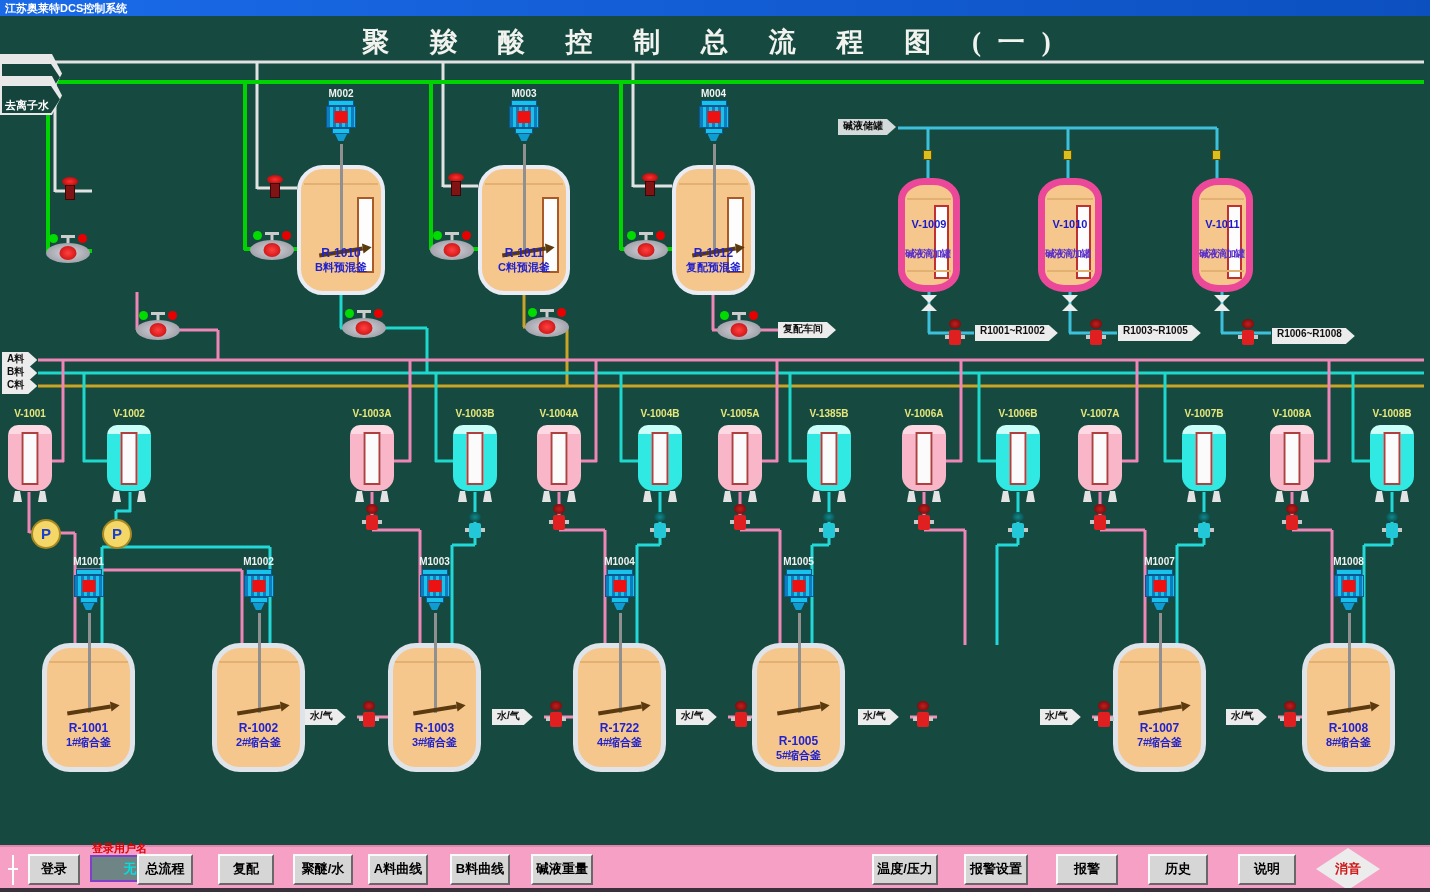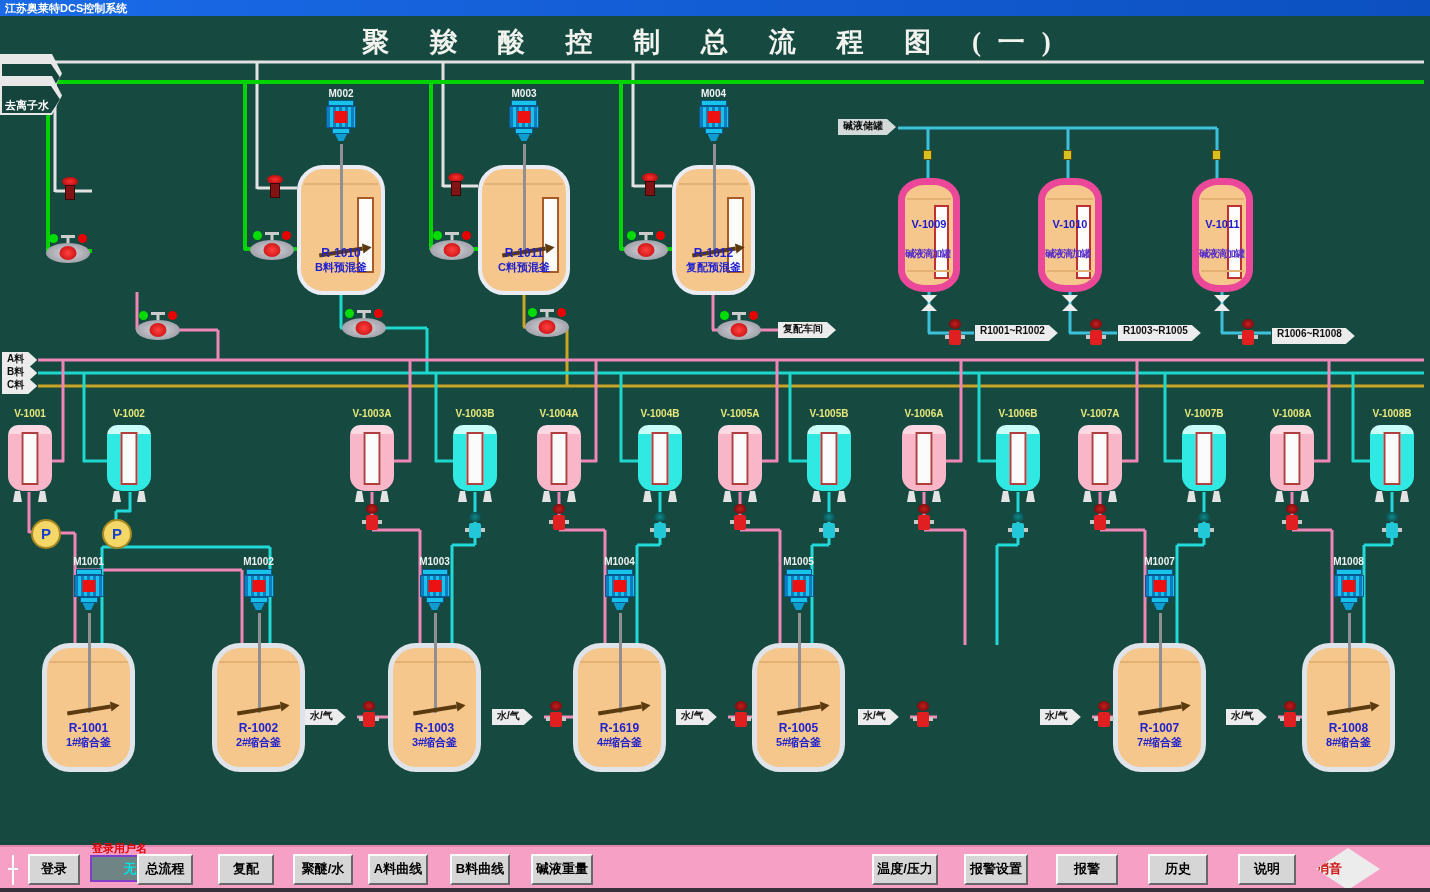--- a/index.html
+++ b/index.html
@@ -104,21 +104,21 @@
   .btn{position:absolute;background:#d6d6d6;color:#000;font:bold 13px/26px "Liberation Sans",sans-serif;text-align:center;
     border-top:2px solid #fafafa;border-left:2px solid #fafafa;border-right:2px solid #686868;border-bottom:2px solid #686868;
     box-sizing:border-box;cursor:pointer;}
   .ulabel{position:absolute;color:#e00000;font:bold 11px "Liberation Sans",sans-serif;}
   .ufield{position:absolute;background:#6f8585;border:2px solid #8040c8;color:#00e0e0;
     font:bold 13px/23px "Liberation Sans",sans-serif;text-align:center;box-sizing:border-box;}
   .datebox{position:absolute;background:#bfe0f5;border:2px solid #993333;box-sizing:border-box;
     display:flex;align-items:center;justify-content:center;gap:6px;font:bold 13px "Liberation Sans",sans-serif;}
   .dlbl{color:#c62828;} .dval{color:#ff1a1a;}
   .diamond{position:absolute;width:64px;height:42px;background:#ececec;clip-path:polygon(50% 0,100% 50%,50% 100%,0 50%);
-    color:#d01818;font:bold 13px/42px "Liberation Sans",sans-serif;cursor:pointer;}
+    color:#d01818;font:bold 13px/42px "Liberation Sans",sans-serif;text-align:center;cursor:pointer;}
   .cursor-icon{position:absolute;width:10px;height:30px;z-index:4;}
   .cursor-icon::before{content:"";position:absolute;left:4px;top:0;width:2px;height:30px;background:#fff;}
   .cursor-icon::after{content:"";position:absolute;left:0;top:13px;width:10px;height:2px;background:#fff;}
 </style>
 </head>
 <body>
 
 <div class="screen">
   <div class="titlebar">江苏奥莱特DCS控制系统</div>
   <div class="diagram-bg"></div>
@@ -284,21 +284,21 @@
         <i class="gauge-sm"></i>
       </div>
   </div>
   <div class="comp sm" style="left:718px;top:408px">
     <div class="sm-label">V-1005A</div>
     <div class="tank-sm pinkT">
         <i class="gauge-sm"></i>
       </div>
   </div>
   <div class="comp sm" style="left:807px;top:408px">
-    <div class="sm-label">V-1005B</div>
+    <div class="sm-label">V-1385B</div>
     <div class="tank-sm cyanT">
         <i class="gauge-sm"></i>
       </div>
   </div>
   <div class="comp sm" style="left:902px;top:408px">
     <div class="sm-label">V-1006A</div>
     <div class="tank-sm pinkT">
         <i class="gauge-sm"></i>
       </div>
   </div>
@@ -397,38 +397,38 @@
         <i class="m-body">
           <i class="m-red"></i>
         </i>
         <i class="m-neck"></i>
         <i class="m-cone"></i>
       </div>
     <div class="tank-react"></div>
     <div class="shaft"></div>
     <div class="blades"></div>
     <div class="tk-labels" style="top:165px">
-      <div class="tk-tag">R-1619</div>
+      <div class="tk-tag">R-1722</div>
       <div class="tk-name">4#缩合釜</div>
     </div>
   </div>
   <div class="comp react" style="left:752px;top:556px;width:93px;height:220px">
     <div class="motor-label">M1005</div>
     <div class="motor">
         <i class="m-head"></i>
         <i class="m-body">
           <i class="m-red"></i>
         </i>
         <i class="m-neck"></i>
         <i class="m-cone"></i>
       </div>
     <div class="tank-react"></div>
     <div class="shaft"></div>
     <div class="blades"></div>
-    <div class="tk-labels" style="top:165px">
+    <div class="tk-labels" style="top:178px">
       <div class="tk-tag">R-1005</div>
       <div class="tk-name">5#缩合釜</div>
     </div>
   </div>
   <div class="comp react" style="left:1113px;top:556px;width:93px;height:220px">
     <div class="motor-label">M1007</div>
     <div class="motor">
         <i class="m-head"></i>
         <i class="m-body">
           <i class="m-red"></i>

